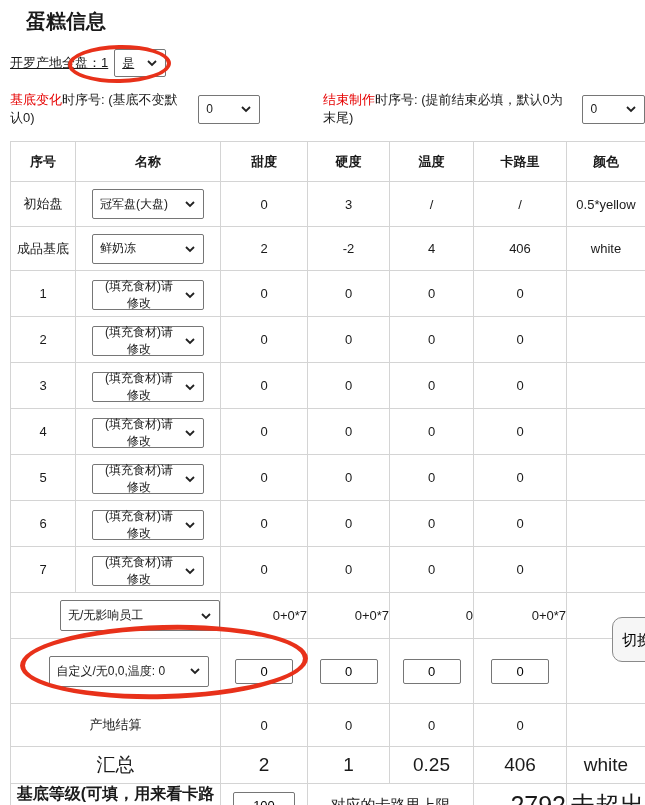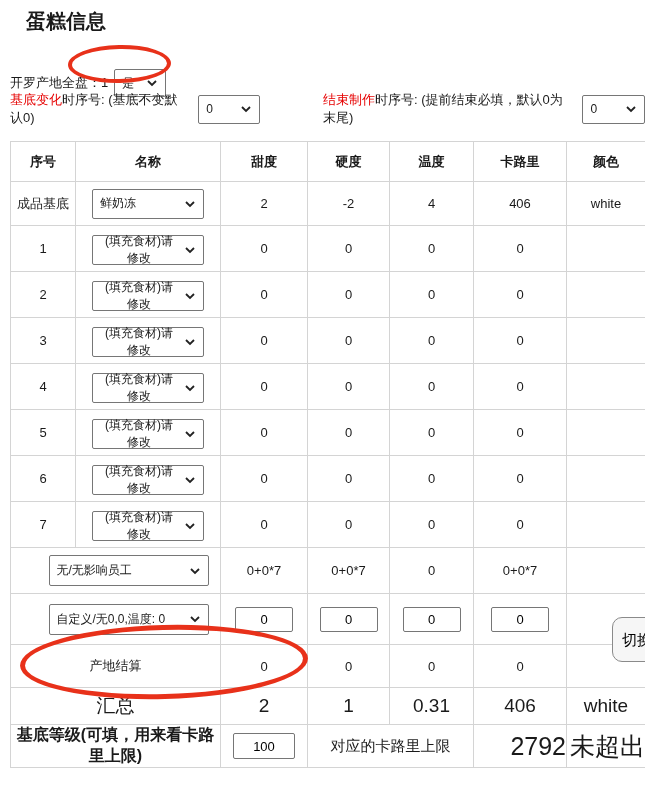--- a/index.html
+++ b/index.html
@@ -3,21 +3,21 @@
 <meta charset="utf-8">
 <style>
   * { margin:0; padding:0; box-sizing:border-box; }
   html,body { width:645px; height:805px; overflow:hidden; background:#fff;
     font-family:"Liberation Sans","DejaVu Sans",sans-serif; color:#1a1a1a; }
   body { position:relative; }
 
   .page-title { position:absolute; left:26px; top:8px; font-size:20px; font-weight:bold; }
 
   .row-line { position:absolute; display:flex; align-items:center; font-size:13px; }
-  .origin-line { left:10px; top:68px; height:30px; }
+  .origin-line { left:10px; top:48px; height:30px;text-decoration:underline; }
   .seq-line { left:10px; top:93px; height:32px; width:635px;gap:7px; }
   .red-text { color:#e60000; }
 
   .fake-select { background:#fff; border:1px solid #767676; border-radius:2px;
     display:inline-flex; align-items:center; justify-content:space-between;
     padding:0 7px; font-size:12px; cursor:default; }
   .fake-select .chev { flex:0 0 auto; margin-left:6px; display:inline-flex; }
 
   .sel-yes   { width:52px;  height:28px; margin-left:6px; }
   .sel-seq   { width:66px;  height:29px; margin-left:6px; }
@@ -27,22 +27,22 @@
 
   table.main { position:absolute; left:10px; top:141px; border-collapse:collapse;
     table-layout:fixed; width:635px; }
   td,th { border:1px solid #d4d4d4; text-align:center; vertical-align:middle;
     font-size:13px; font-weight:normal; overflow:hidden; }
   th { font-weight:bold; }
   tr.h-head  td, tr.h-head  th { height:40px; }
   tr.h-init  td { height:45px; }
   tr.h-base  td { height:44px; }
   tr.h-fill  td { height:46px; }
-  tr.h-staff td { height:46px; }
-  tr.h-cust  td { height:51px; }
+  tr.h-staff td { height:46px;text-align:right; }
+  tr.h-cust  td { height:65px; }
   tr.h-set   td { height:43px;text-align:center; }
   tr.h-sum   td { height:37px; font-size:19px;margin-top:12px; }
   tr.h-lvl   td { height:39px; }
   td.rel { position:relative; }
   td.left-span { text-align:center; }
 
   .arrows { position:absolute; left:20px; bottom:-11px; z-index:3; color:#e3342f;
     font-size:15px; font-weight:bold; letter-spacing:-2px; line-height:1;
     cursor:pointer; background:transparent; }
   .arrows .dn { position:relative; top:3px; }
@@ -123,20 +123,38 @@
       <tr class="h-head">
     <th>序号</th>
     <th>名称</th>
     <th>甜度</th>
     <th>硬度</th>
     <th>温度</th>
     <th>卡路里</th>
     <th>颜色</th>
   </tr>
 
+  <tr class="h-init">
+    <td>初始盘</td>
+    <td>
+      <div class="fake-select sel-name">
+        <span>冠军盘(大盘)</span>
+        <span class="chev">
+              <svg width="12" height="8" viewBox="0 0 12 8">
+                <path d="M2 2 L6 6 L10 2" stroke="#222" stroke-width="1.8" fill="none"></path>
+              </svg>
+            </span>
+      </div>
+    </td>
+    <td>0</td>
+    <td>3</td>
+    <td>/</td>
+    <td>/</td>
+    <td>0.5*yellow</td>
+  </tr>
 
   <tr class="h-base">
     <td>成品基底</td>
     <td>
       <div class="fake-select sel-name">
         <span>鲜奶冻</span>
         <span class="chev">
               <svg width="12" height="8" viewBox="0 0 12 8">
                 <path d="M2 2 L6 6 L10 2" stroke="#222" stroke-width="1.8" fill="none"></path>
               </svg>
@@ -305,21 +323,21 @@
     <td>0</td>
     <td>0</td>
     <td>0</td>
     <td></td>
   </tr>
 
   <tr class="h-sum">
     <td colspan="2" class="sum-label">汇总</td>
     <td>2</td>
     <td>1</td>
-    <td>0.31</td>
+    <td>0.25</td>
     <td>406</td>
     <td>white</td>
   </tr>
 
   <tr class="h-lvl">
     <td colspan="2" class="lvl-label">基底等级(可填，用来看卡路里上限)</td>
     <td><input class="cell-input lvl-input" value="100" style=""></td>
     <td colspan="2" class="cap-label">对应的卡路里上限</td>
     <td class="big">2792</td>
     <td class="big">未超出</td>

